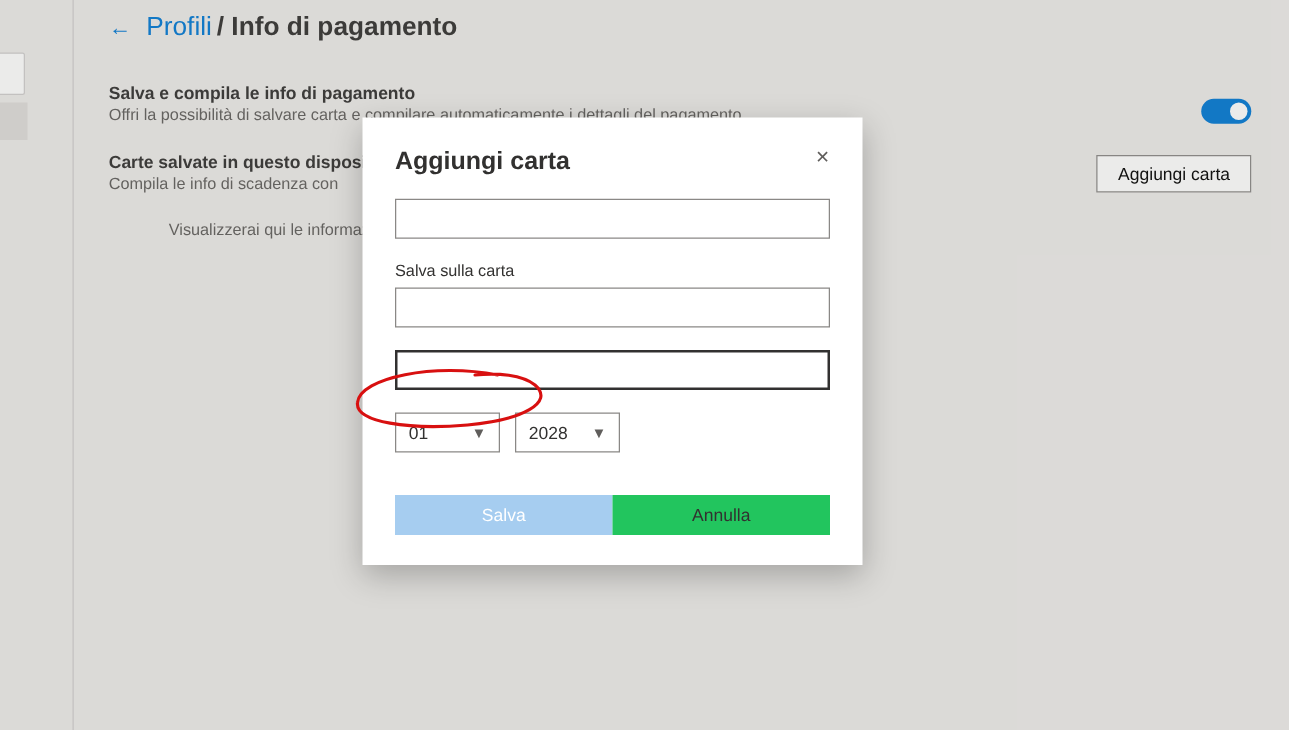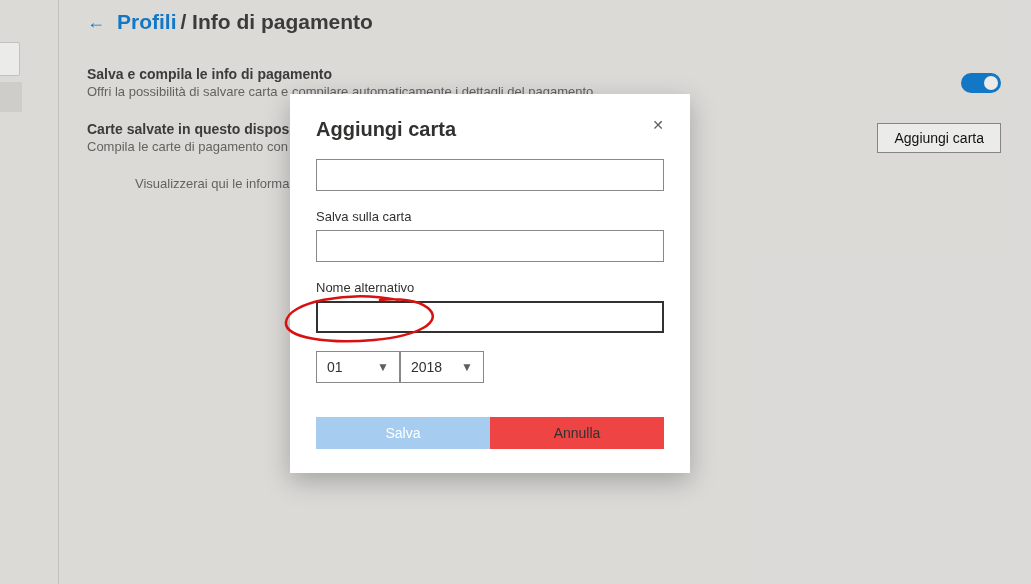--- a/index.html
+++ b/index.html
@@ -47,28 +47,28 @@
       margin-bottom: 32px;
     }
     .back-arrow {
       color: #0078d4;
       font-size: 18px;
       cursor: pointer;
     }
     .crumb-link {
       color: #0078d4;
       font-size: 21px;
-      font-weight: 700;
+      font-weight: 400;
     }
     .crumb-sep { font-size: 21px; font-weight: 600; color: #323130; }
     .crumb-current { font-size: 21px; font-weight: 700; color: #323130; }
     .setting-row {
       display: flex;
       justify-content: space-between;
-      align-items: center;
+      align-items: flex-end;
       margin-bottom: 22px;
       padding-right: 10px;
     }
     .setting-title { font-size: 14px; font-weight: 600; margin-bottom: 2px; }
     .setting-desc { font-size: 13px; color: #605e5c; }
     .toggle {
       width: 40px; height: 20px;
       background: #0078d4;
       border-radius: 10px;
       position: relative;
@@ -121,21 +121,21 @@
       width: 100%;
       height: 32px;
       border: 1px solid #8a8886;
       padding: 4px 8px;
       font-size: 14px;
       outline: none;
     }
     .text-input.focused {
       border: 2px solid #323130;
     }
-    .expiry-row { display: flex; gap: 0; }
+    .expiry-row { display: flex; gap: 12px; }
     .select {
       display: flex;
       align-items: center;
       justify-content: space-between;
       height: 32px;
       border: 1px solid #8a8886;
       padding: 0 10px;
       font-size: 14px;
       cursor: pointer;
       min-width: 84px;
@@ -147,21 +147,21 @@
       margin-top: 34px;
     }
     .btn {
       flex: 1;
       height: 32px;
       border: none;
       font-size: 14px;
       cursor: pointer;
     }
     .btn-primary { background: #a6cdf0; color: #fff; }
-    .btn-secondary { background: #ef4444; color: #323130; }
+    .btn-secondary { background: #22c55e; color: #323130; }
     .annotation {
       position: absolute;
       left: 278px; top: 294px;
       width: 168px; height: 52px;
       pointer-events: none;
     }
   </style>
 </head>
 <body>
 
@@ -184,21 +184,21 @@
     <div>
       <div class="setting-title">Salva e compila le info di pagamento</div>
       <div class="setting-desc">Offri la possibilità di salvare carta e compilare automaticamente i dettagli del pagamento</div>
     </div>
     <div class="toggle"></div>
   </div>
 
   <div class="setting-row">
     <div>
       <div class="setting-title">Carte salvate in questo dispositivo</div>
-      <div class="setting-desc">Compila le carte di pagamento con</div>
+      <div class="setting-desc">Compila le info di scadenza con</div>
     </div>
     <button class="btn-outline">Aggiungi carta</button>
   </div>
   <div class="empty-text">Visualizzerai qui le informazioni</div>
 </div>
 
 <div class="overlay"></div>
 
 <div class="modal">
   <div class="modal-header">
@@ -209,32 +209,31 @@
   <div class="field">
     <input class="text-input" type="text" value="" style="">
   </div>
 
   <div class="field">
     <label class="field-label">Salva sulla carta</label>
     <input class="text-input" type="text" value="" style="">
   </div>
 
   <div class="field">
-    <label class="field-label">Nome alternativo</label>
     <input class="text-input focused" type="text" value="" style="">
   </div>
 
   <div class="field">
     <div class="expiry-row">
       <div class="select">
         <span>01</span>
         <span class="chev">▼</span>
       </div>
       <div class="select">
-        <span>2018</span>
+        <span>2028</span>
         <span class="chev">▼</span>
       </div>
     </div>
   </div>
 
   <div class="modal-actions">
     <button class="btn btn-primary">Salva</button>
     <button class="btn btn-secondary">Annulla</button>
   </div>
 </div>

